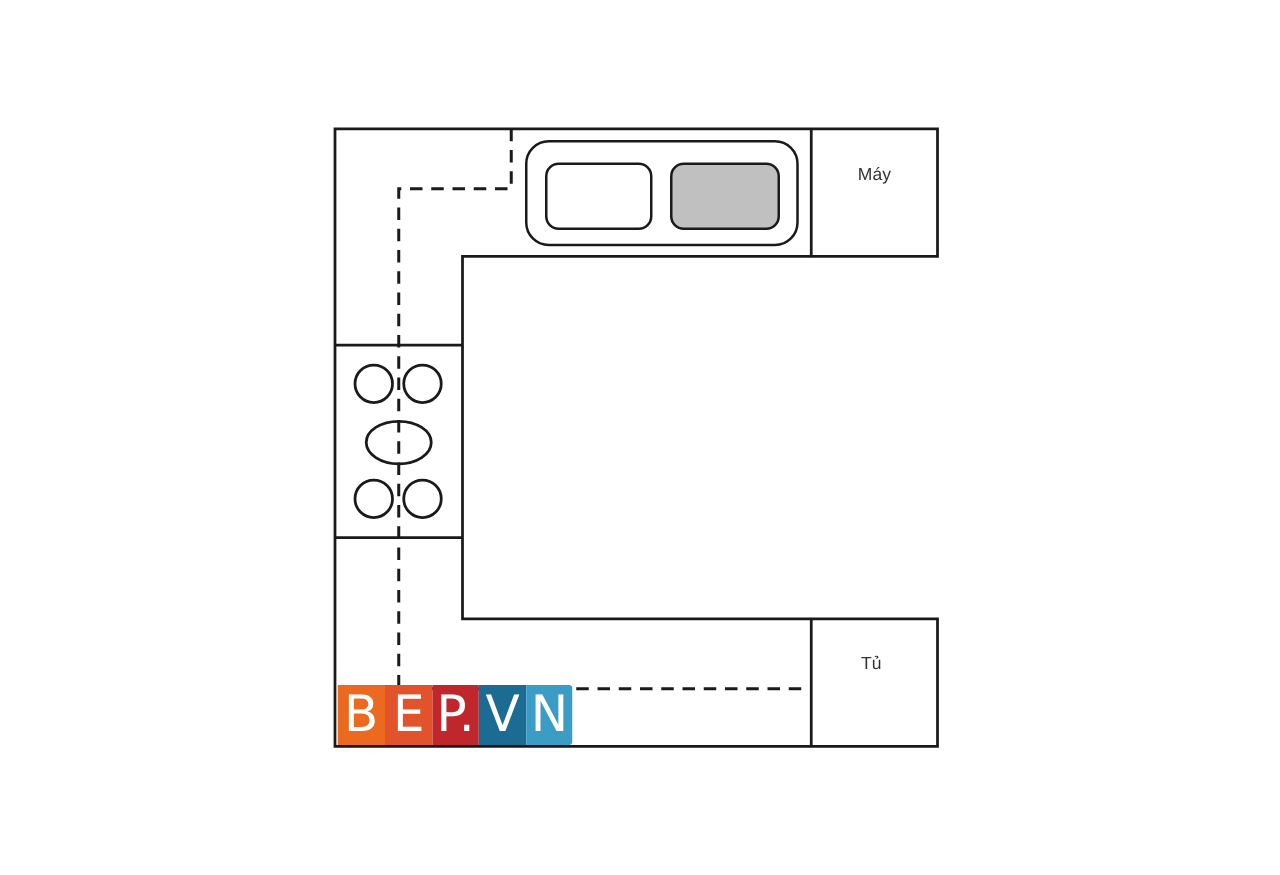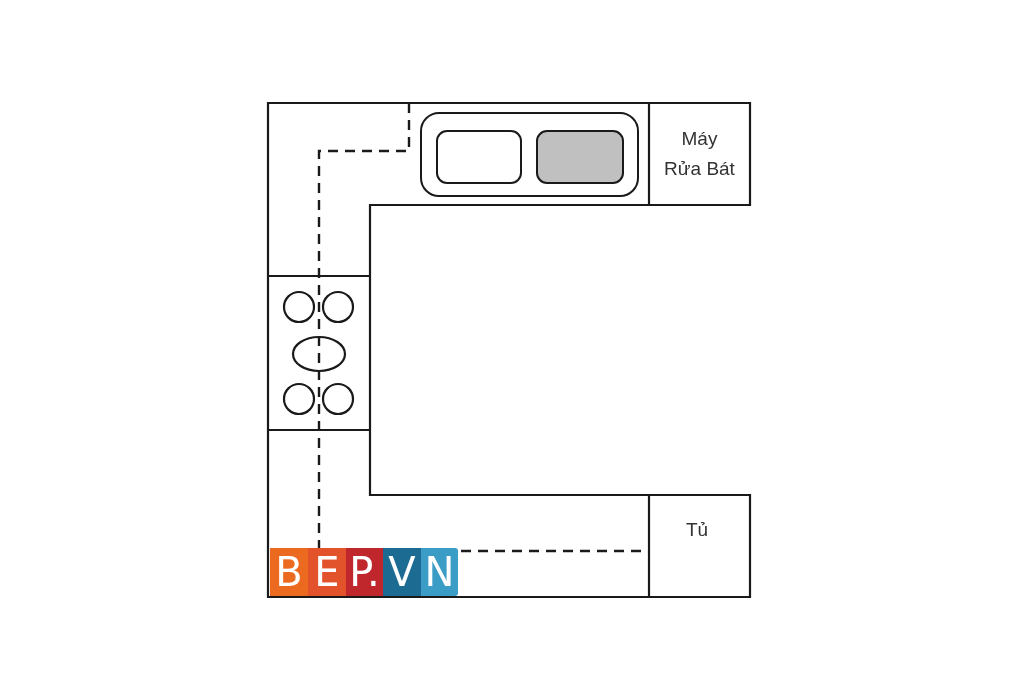--- a/index.html
+++ b/index.html
@@ -1,20 +1,20 @@
 <!DOCTYPE html>
 <html><head>
 <meta charset="utf-8">
 <style>
   html, body { margin: 0; padding: 0; background: #ffffff; }
   body { width: 1024px; height: 700px; position: relative; overflow: hidden; font-family: "Liberation Sans", "DejaVu Sans", sans-serif; }
   #plan { position: absolute; left: 0; top: 0; }
   .label {
     position: absolute; text-align: center; color: #333333;
-    font-size: 19px; line-height: 30px; font-family: "Liberation Sans", "DejaVu Sans", sans-serif;
+    font-size: 14px; line-height: 30px; font-family: "Liberation Sans", "DejaVu Sans", sans-serif;
   }
   .label span { display: block; }
   #dishwasher-label { left: 649px; top: 124px; width: 101px; }
   #fridge-label { left: 649px; top: 515px; width: 96px; }
   #logo {
     position: absolute; left: 270px; top: 548px; height: 48px; display: flex;
     border-radius: 0 3px 3px 0; overflow: hidden;
   }
   .logo-seg {
     color: #ffffff; font-family: "DejaVu Sans", "Liberation Sans", sans-serif;
@@ -49,21 +49,20 @@
     <ellipse cx="319" cy="354" rx="26" ry="17"></ellipse>
     <circle cx="299" cy="399" r="15"></circle>
     <circle cx="338" cy="399" r="15"></circle>
   </g>
 
   <path d="M409 103 V151 H319 V551 H645" fill="none" stroke="#1a1a1a" stroke-width="2.4" stroke-dasharray="10 7"></path>
 </svg>
 
 <div id="dishwasher-label" class="label">
   <span>Máy</span>
-  <span>Rửa Bát</span>
 </div>
 
 <div id="fridge-label" class="label">
   <span>Tủ</span>
 </div>
 
 <div id="logo">
   <div class="logo-seg" style="width:38px;background:#ec6a1f">B</div>
   <div class="logo-seg" style="width:38px;background:#e2522b">E</div>
   <div class="logo-seg" style="width:37px;background:#c0272d">P.</div>

